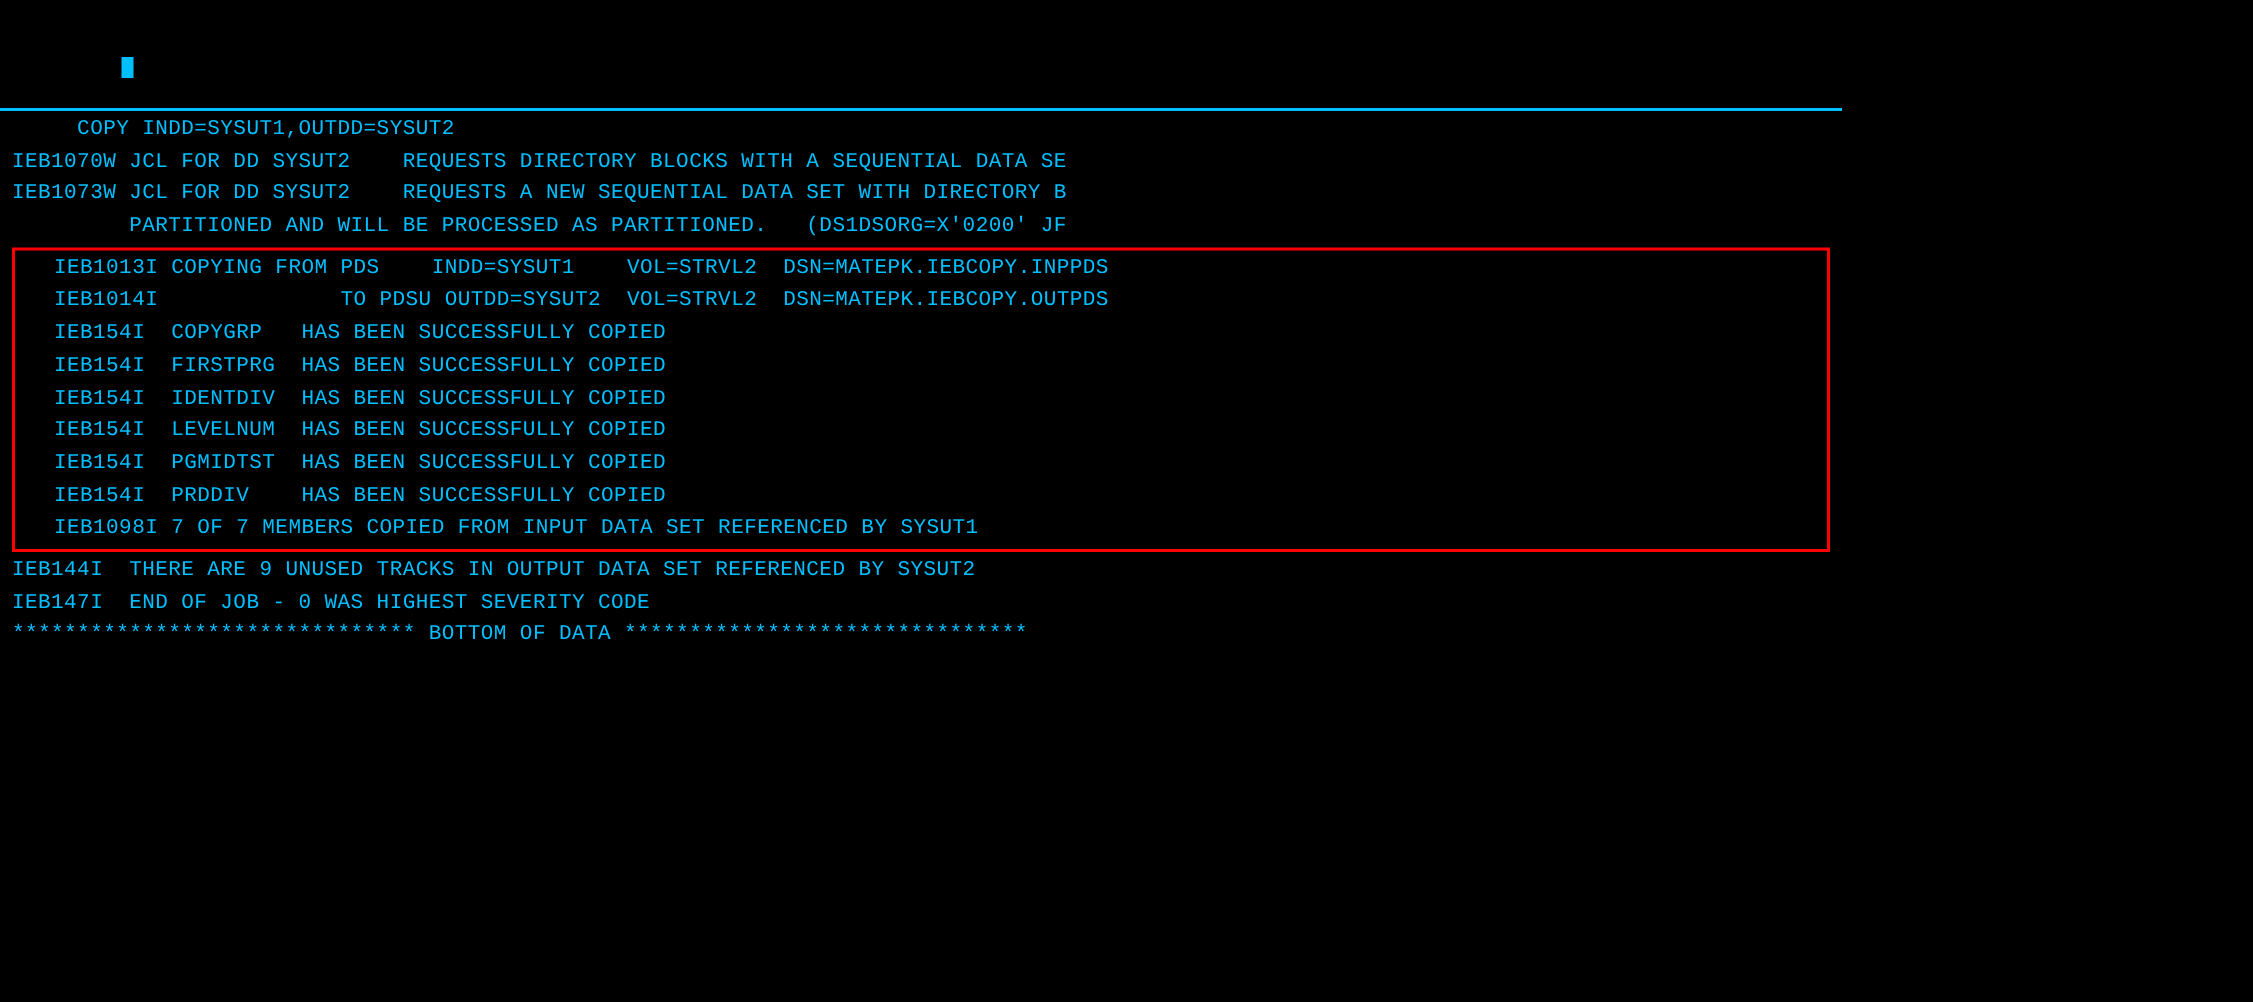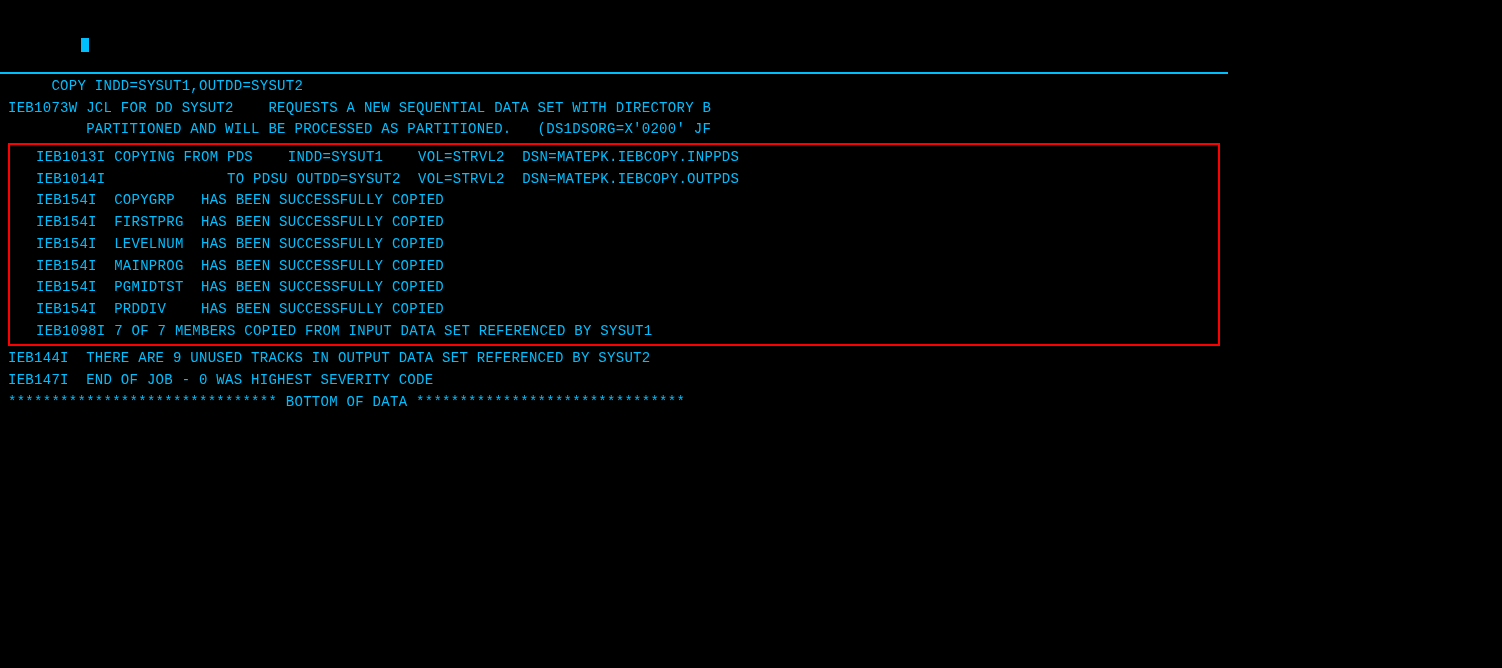--- a/index.html
+++ b/index.html
@@ -127,31 +127,32 @@
       <span>
         <span></span><span class="scroll-csr"></span>
       </span>
     </div>
   </div>
 
   <div class="content-area">
 
     <div id="pre-border-lines">
         <div class="line line-cyan">     COPY INDD=SYSUT1,OUTDD=SYSUT2</div>
+        <div class="line line-cyan">IEB1070W JCL FOR DD SYSUT2    REQUESTS DIRECTORY BLOCKS WITH A SEQUENTIAL DATA SE</div>
         <div class="line line-cyan">IEB1073W JCL FOR DD SYSUT2    REQUESTS A NEW SEQUENTIAL DATA SET WITH DIRECTORY B</div>
         <div class="line line-cyan">         PARTITIONED AND WILL BE PROCESSED AS PARTITIONED.   (DS1DSORG=X'0200' JF</div>
       </div>
 
     <div class="bordered-section" id="bordered-section">
         <div class="bordered-line">IEB1013I COPYING FROM PDS    INDD=SYSUT1    VOL=STRVL2  DSN=MATEPK.IEBCOPY.INPPDS</div>
         <div class="bordered-line">IEB1014I              TO PDSU OUTDD=SYSUT2  VOL=STRVL2  DSN=MATEPK.IEBCOPY.OUTPDS</div>
         <div class="bordered-line">IEB154I  COPYGRP   HAS BEEN SUCCESSFULLY COPIED</div>
         <div class="bordered-line">IEB154I  FIRSTPRG  HAS BEEN SUCCESSFULLY COPIED</div>
+        <div class="bordered-line">IEB154I  IDENTDIV  HAS BEEN SUCCESSFULLY COPIED</div>
         <div class="bordered-line">IEB154I  LEVELNUM  HAS BEEN SUCCESSFULLY COPIED</div>
-        <div class="bordered-line">IEB154I  MAINPROG  HAS BEEN SUCCESSFULLY COPIED</div>
         <div class="bordered-line">IEB154I  PGMIDTST  HAS BEEN SUCCESSFULLY COPIED</div>
         <div class="bordered-line">IEB154I  PRDDIV    HAS BEEN SUCCESSFULLY COPIED</div>
         <div class="bordered-line">IEB1098I 7 OF 7 MEMBERS COPIED FROM INPUT DATA SET REFERENCED BY SYSUT1</div>
       </div>
 
     <div id="post-border-lines">
         <div class="line line-cyan">IEB144I  THERE ARE 9 UNUSED TRACKS IN OUTPUT DATA SET REFERENCED BY SYSUT2</div>
         <div class="line line-cyan">IEB147I  END OF JOB - 0 WAS HIGHEST SEVERITY CODE</div>
         <div class="line line-cyan">******************************* BOTTOM OF DATA *******************************</div>
       </div>

